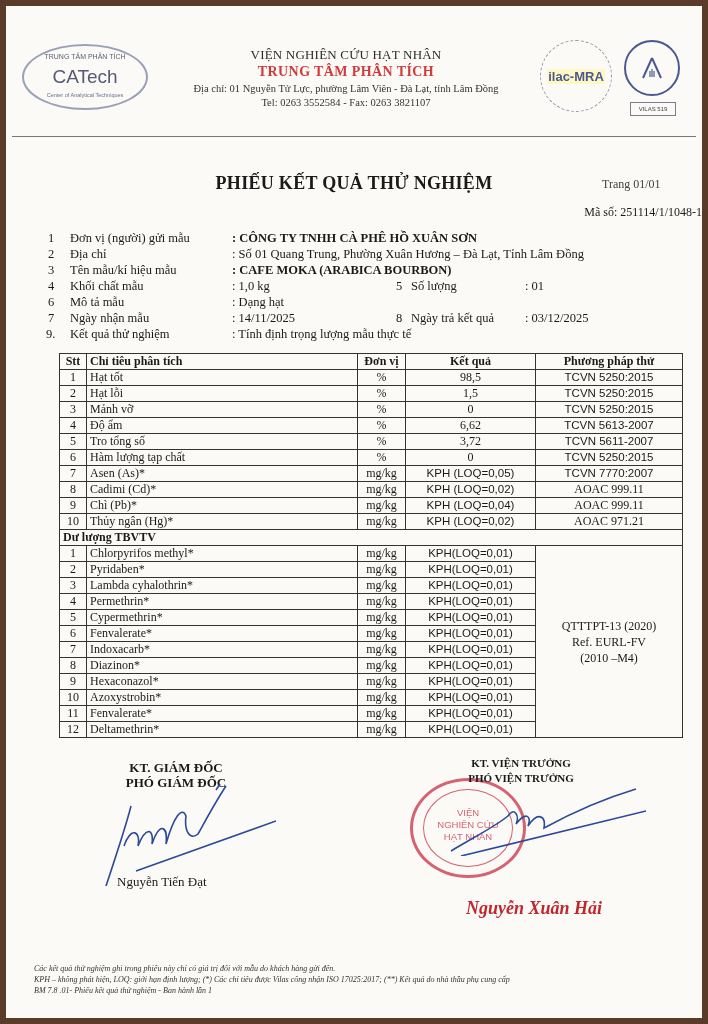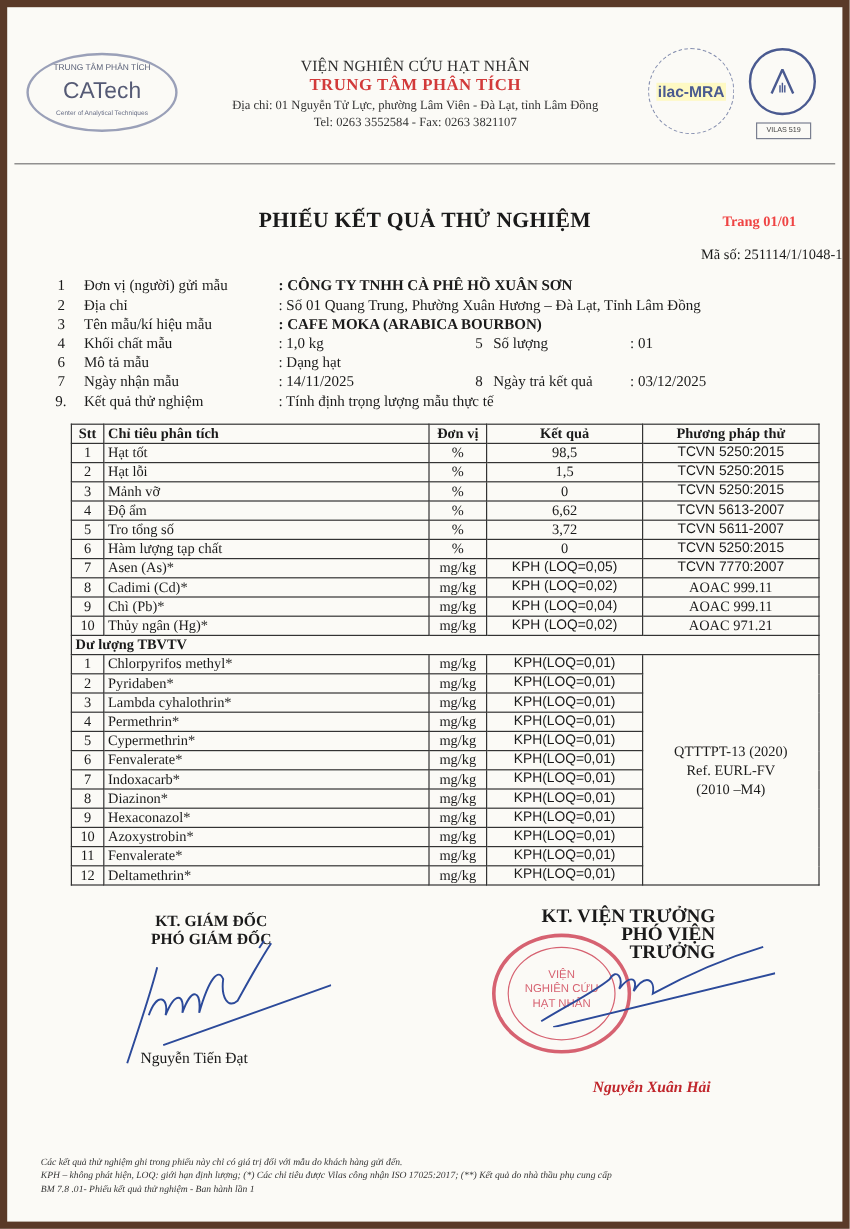--- a/index.html
+++ b/index.html
@@ -16,21 +16,21 @@
   .hdr-l3{font-size:10.5px;color:#333;margin-top:3px;}
   .hdr-l4{font-size:10.5px;color:#333;margin-top:3px;}
   .ilac{position:absolute;left:534px;top:34px;width:72px;height:72px;border-radius:50%;border:1px dashed #8a93b2;box-sizing:border-box;display:flex;align-items:center;justify-content:center;}
   .ilac span{font-family:"Liberation Sans",sans-serif;font-weight:bold;color:#4a5a90;font-size:13px;background:#fef9c3;padding:0 1px;}
   .boa{position:absolute;left:618px;top:34px;width:56px;height:56px;border-radius:50%;border:2px solid #4a5a90;box-sizing:border-box;display:flex;align-items:center;justify-content:center;}
   .boa svg{width:26px;height:26px;}
   .vilas{position:absolute;left:624px;top:96px;width:44px;height:12px;border:1px solid #7a7f90;font-family:"Liberation Sans",sans-serif;font-size:6px;text-align:center;line-height:12px;color:#444;}
   .rule{position:absolute;left:6px;right:6px;top:130px;height:1px;background:#777;}
   
   .title{position:absolute;left:0;right:0;top:167px;text-align:center;font-size:18px;font-weight:bold;letter-spacing:.3px;}
-  .page-no{position:absolute;left:596px;top:171px;font-size:12px;color:#ef4444;font-weight:bold;}
+  .page-no{position:absolute;left:596px;top:171px;font-size:12px;color:#404040;}
   .code{position:absolute;left:0;right:0;top:199px;text-align:right;font-size:12px;padding-left:20px;}
   
   .info{position:absolute;left:0;top:225px;width:696px;font-size:12.5px;}
   .info .row{position:absolute;height:16px;white-space:nowrap;}
   .n{position:absolute;left:42px;}
   .lbl{position:absolute;left:64px;}
   .val{position:absolute;left:226px;}
   .n2{position:absolute;left:390px;}
   .lbl2{position:absolute;left:405px;}
   .val2{position:absolute;left:519px;}
@@ -42,22 +42,22 @@
   .c-name{width:264px;text-align:left;}
   .c-unit{width:41px;text-align:center;}
   .c-res{width:123px;text-align:center;}
   .c-meth{width:140px;text-align:center;}
   .res-sans{font-family:"Liberation Sans",sans-serif;font-size:11.5px;}
   .sec{font-weight:bold;text-align:left;}
   .merged{white-space:normal;line-height:16px;vertical-align:middle;font-size:12px;}
   
   .sigL-t{position:absolute;left:100px;top:754px;width:140px;text-align:center;font-weight:bold;font-size:13px;line-height:15px;}
   .sigL-name{position:absolute;left:111px;top:868px;font-size:13px;}
-  .sigR-t{position:absolute;left:440px;top:750px;width:150px;text-align:right;font-weight:bold;font-size:16px;line-height:15px;}
-  .sigR-name{position:absolute;left:460px;top:892px;font-size:13px;font-style:italic;font-weight:bold;color:#c0262c;margin-left:28px;}
+  .sigR-t{position:absolute;left:440px;top:750px;width:150px;text-align:center;font-weight:bold;font-size:11px;line-height:15px;}
+  .sigR-name{position:absolute;left:460px;top:892px;font-size:18px;font-style:italic;font-weight:bold;color:#c0262c;}
   .stamp{position:absolute;left:404px;top:772px;width:116px;height:100px;border:3px solid #d0485a;border-radius:50%;box-sizing:border-box;opacity:.85;}
   .stamp-inner{position:absolute;left:10px;top:8px;right:10px;bottom:8px;border:1.5px solid #d0485a;border-radius:50%;}
   .stamp-text{position:absolute;left:0;right:0;top:26px;text-align:center;font-family:"Liberation Sans",sans-serif;font-size:9.5px;color:#d0485a;line-height:12px;}
   .sig-svg{position:absolute;}
   
   .foot{position:absolute;left:28px;top:957px;font-size:8px;font-style:italic;color:#333;line-height:11px;}
 </style>
 </head>
 <body>
 

